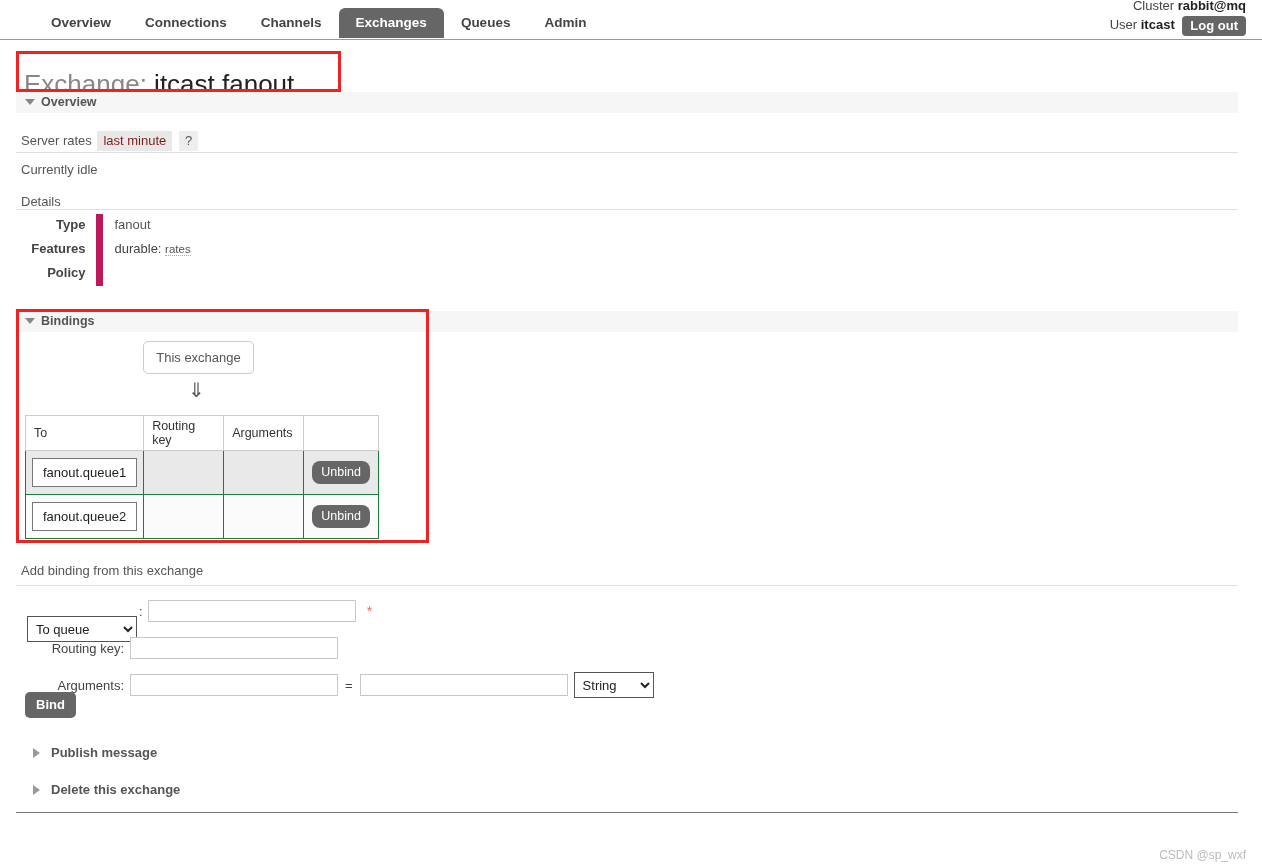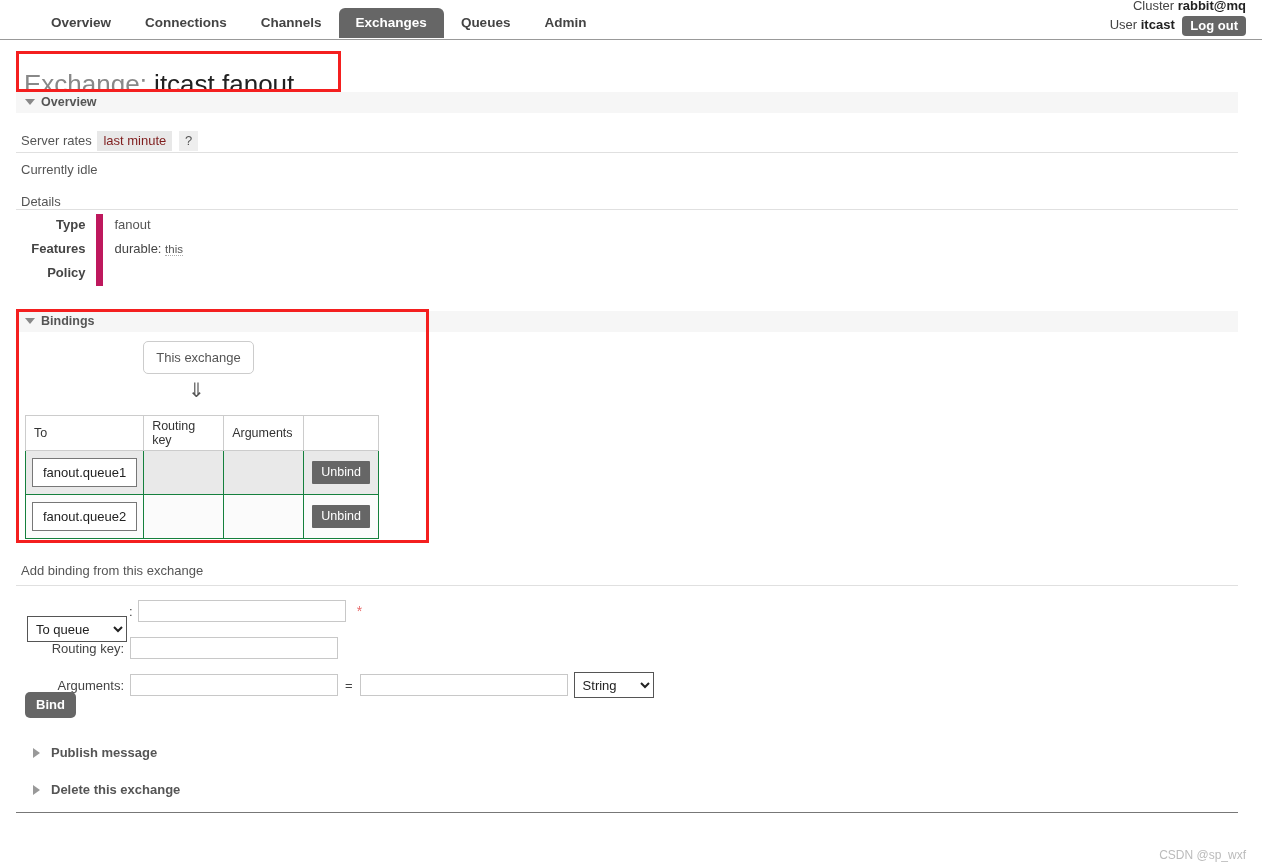--- a/index.html
+++ b/index.html
@@ -149,21 +149,21 @@
   .bind-table tr.r-odd td { background: #e9e9e9; }
   .bind-table tr.r-even td { background: #fbfbfb; }
   .qbox {
     display: inline-block; background: #fff;
     border: 1px solid #777; color: #222;
     font-size: 13px; padding: 6px 10px; min-width: 100px;
     text-align: center;
   }
   .unbind-btn {
     background: #666; color: #fff; font-size: 12.5px;
-    border: none; border-radius: 1px; padding: 4px 9px 5px;
+    border: none; border-radius: 8px; padding: 4px 9px 5px;
     font-family: "Liberation Sans", sans-serif; cursor: pointer;
   }
   .col-to { width: 118px; }
   .col-rk { width: 80px; }
   .col-args { width: 80px; }
   .col-act { width: 75px; text-align: center; }
 
   
   .form-title {
     position: absolute; left: 21px; top: 563px;
@@ -173,21 +173,21 @@
   .frow { display: flex; align-items: center; margin-bottom: 9px; height: 28px; }
   .frow .flabel {
     width: 103px; text-align: right; font-size: 13px; color: #444;
     padding-right: 6px; white-space: nowrap;
   }
   select.fsel {
     font-family: "Liberation Sans", sans-serif; font-size: 13px;
     padding: 3px 4px; border: 1px solid #555; background: #fff; color: #222;
     height: 26px;
   }
-  select.fsel.to-queue { width: 100px; margin-top: 36px; }
+  select.fsel.to-queue { width: 110px; margin-top: 36px; }
   select.fsel.argtype { width: 80px; margin-left: 6px; }
   .colon { font-size: 13px; color: #444; padding: 0 5px 0 2px; }
   input.ftext {
     border: 1px solid #c8c8c8; background: #fff;
     height: 22px; width: 208px;
     font-family: "Liberation Sans", sans-serif; font-size: 13px;
     padding: 2px 4px; color: #222;
   }
   input.ftext.val2 { width: 208px; }
   .req-star { color: #e86a6a; font-size: 14px; margin-left: 11px; }
@@ -295,21 +295,21 @@
   <table class="details-table">
     <tbody>
       <tr>
         <th>Type</th>
         <td>fanout</td>
       </tr>
       <tr>
         <th>Features</th>
         <td>
           <span class="feat-key">durable:</span>
-          <span class="feat-val">this</span>
+          <span class="feat-val">rates</span>
         </td>
       </tr>
       <tr>
         <th>Policy</th>
         <td></td>
       </tr>
     </tbody>
   </table>
 
   <div class="section-bar" style="top:311px;">

